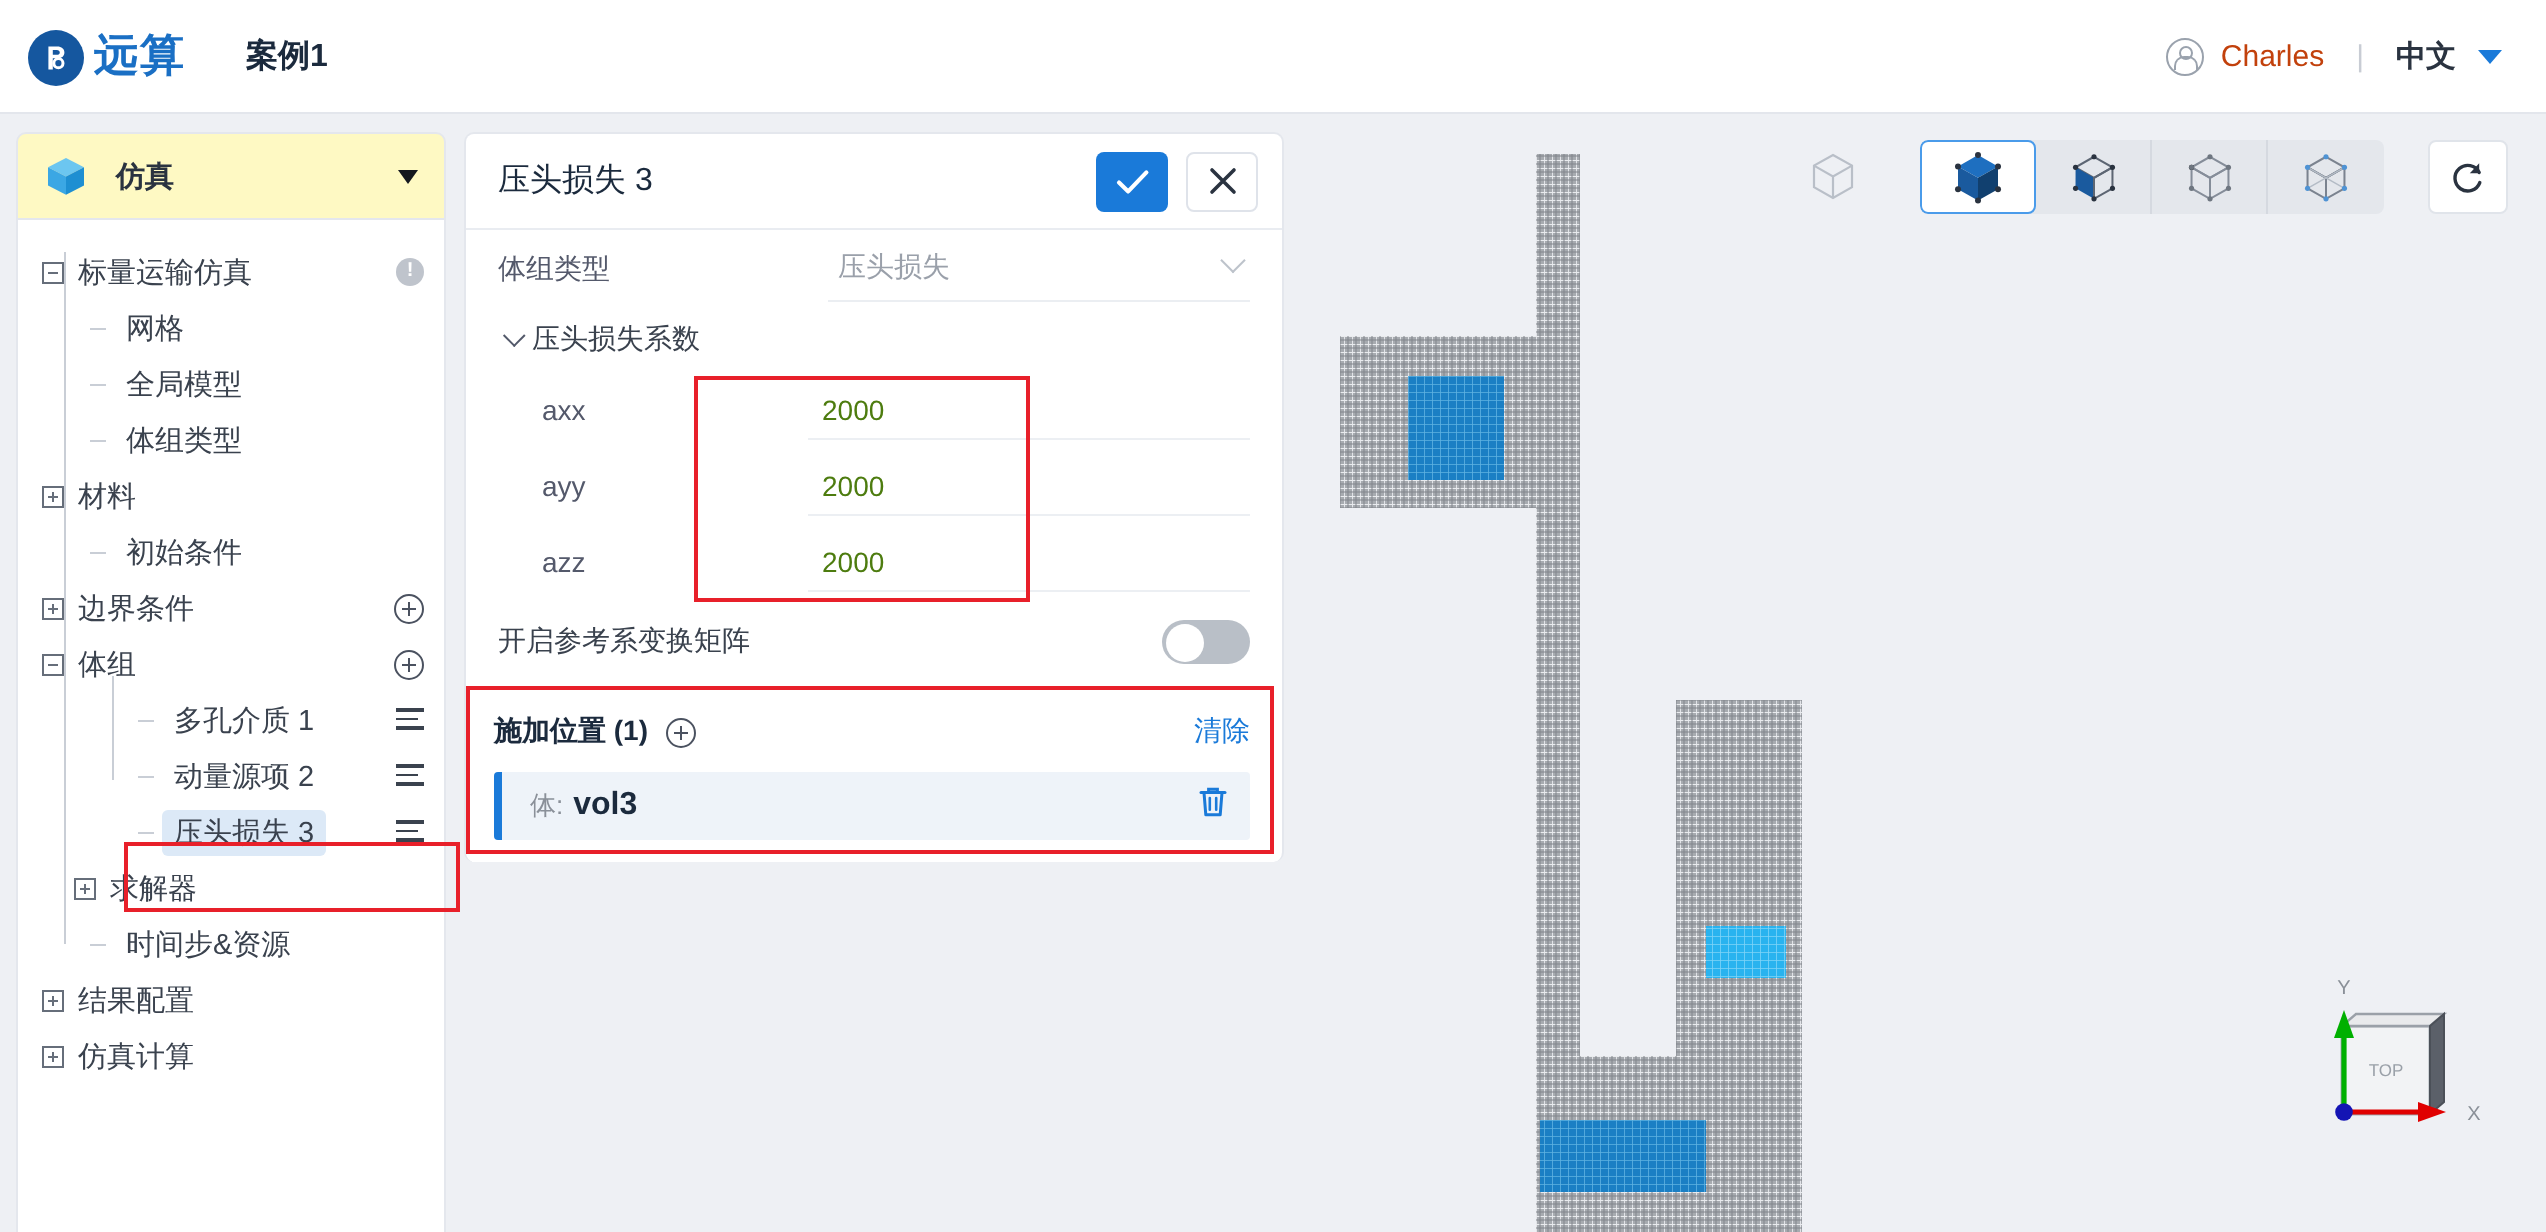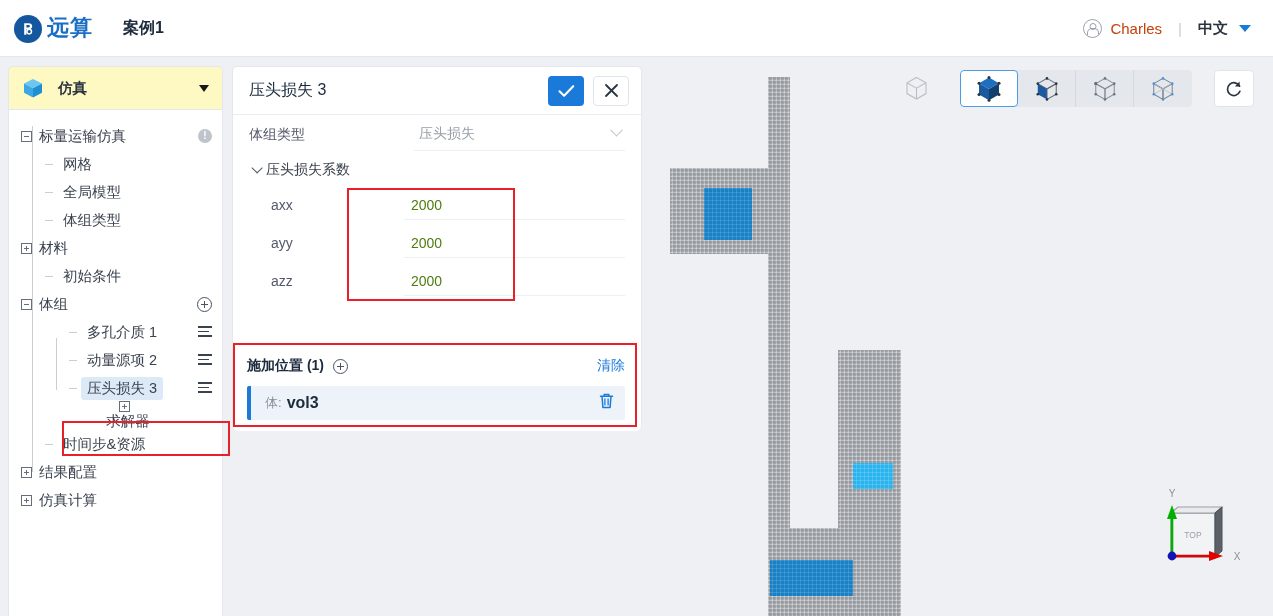--- a/index.html
+++ b/index.html
@@ -349,20 +349,29 @@
           </div>
         </div>
         <div class="tree-row">
           <div class="tw" style="padding-left: 36px; font-family: Liberation Serif, serif;">
             <span class="elbow"></span>
             <span class="tlabel">初始条件</span>
           </div>
         </div>
         <div class="tree-row">
           <div class="tw" style="padding-left: 12px;">
+            <span class="sq plus"></span>
+            <span class="tlabel">边界条件</span>
+            <span class="row-badge">
+              <span class="plus-circ"></span>
+            </span>
+          </div>
+        </div>
+        <div class="tree-row">
+          <div class="tw" style="padding-left: 12px;">
             <span class="sq"></span>
             <span class="tlabel">体组</span>
             <span class="row-badge">
               <span class="plus-circ"></span>
             </span>
           </div>
         </div>
         <div class="tree-row">
           <div class="tw" style="padding-left: 60px;">
             <span class="elbow"></span>
@@ -396,21 +405,21 @@
             <span class="row-badge">
               <span class="list-ico">
                 <i></i>
                 <i></i>
                 <i></i>
               </span>
             </span>
           </div>
         </div>
         <div class="tree-row">
-          <div class="tw" style="padding-left: 28px; flex-direction: column;">
+          <div class="tw" style="padding-left: 28px;">
             <span class="sq plus"></span>
             <span class="tlabel">求解器</span>
           </div>
         </div>
         <div class="tree-row">
           <div class="tw" style="padding-left: 36px;">
             <span class="elbow"></span>
             <span class="tlabel">时间步&amp;资源</span>
           </div>
         </div>
@@ -467,20 +476,26 @@
         <div class="coef-row">
           <span class="coef-lbl">ayy</span>
           <span class="coef-inp">2000</span>
         </div>
         <div class="coef-row">
           <span class="coef-lbl">azz</span>
           <span class="coef-inp">2000</span>
         </div>
       </div>
 
+    <div class="switch-row">
+      <span>开启参考系变换矩阵</span>
+      <span class="switch">
+        <span class="knob"></span>
+      </span>
+    </div>
   </div>
 </div>
 
 <div class="loc">
   <div class="loc-head">
     <span class="loc-title">施加位置 (1)</span>
     <span class="loc-add"></span>
     <span class="loc-clear">清除</span>
   </div>
   <div id="loc-host">

